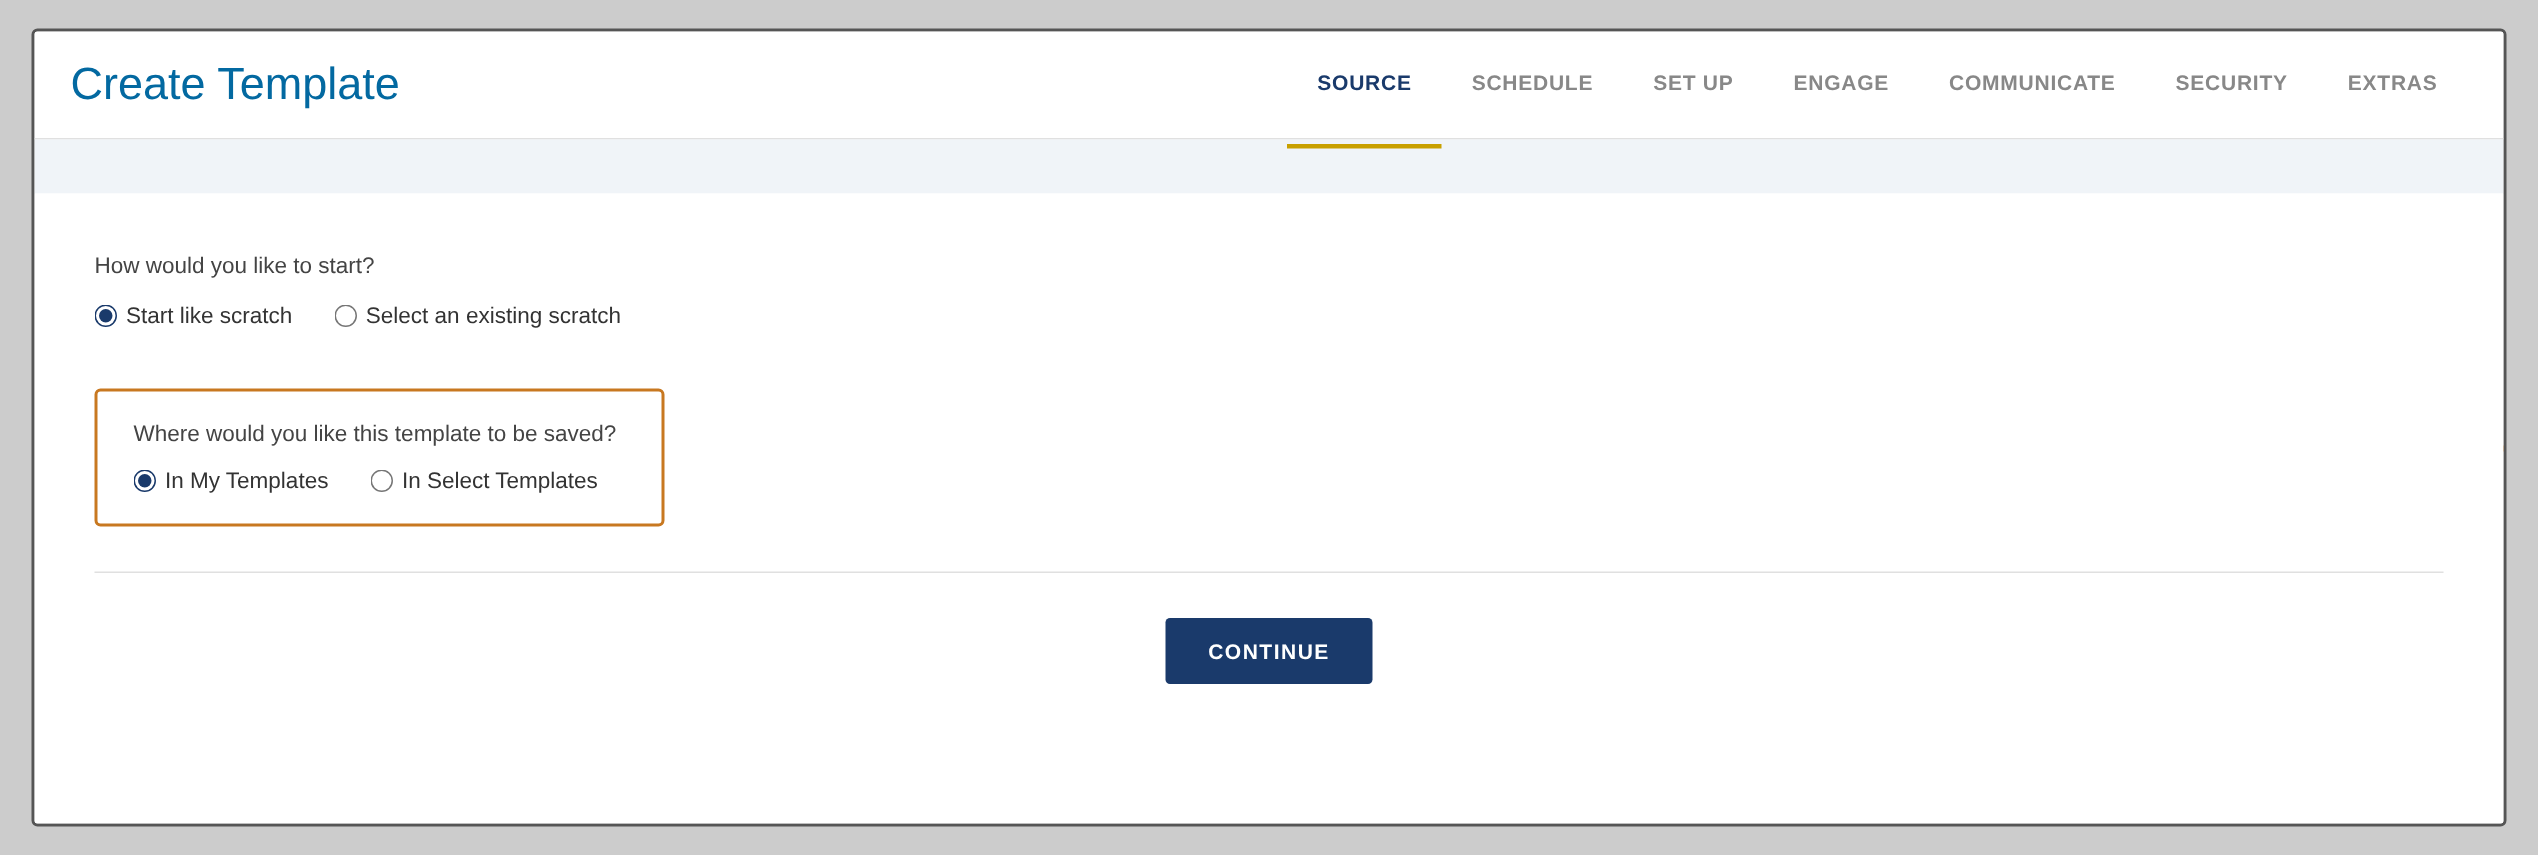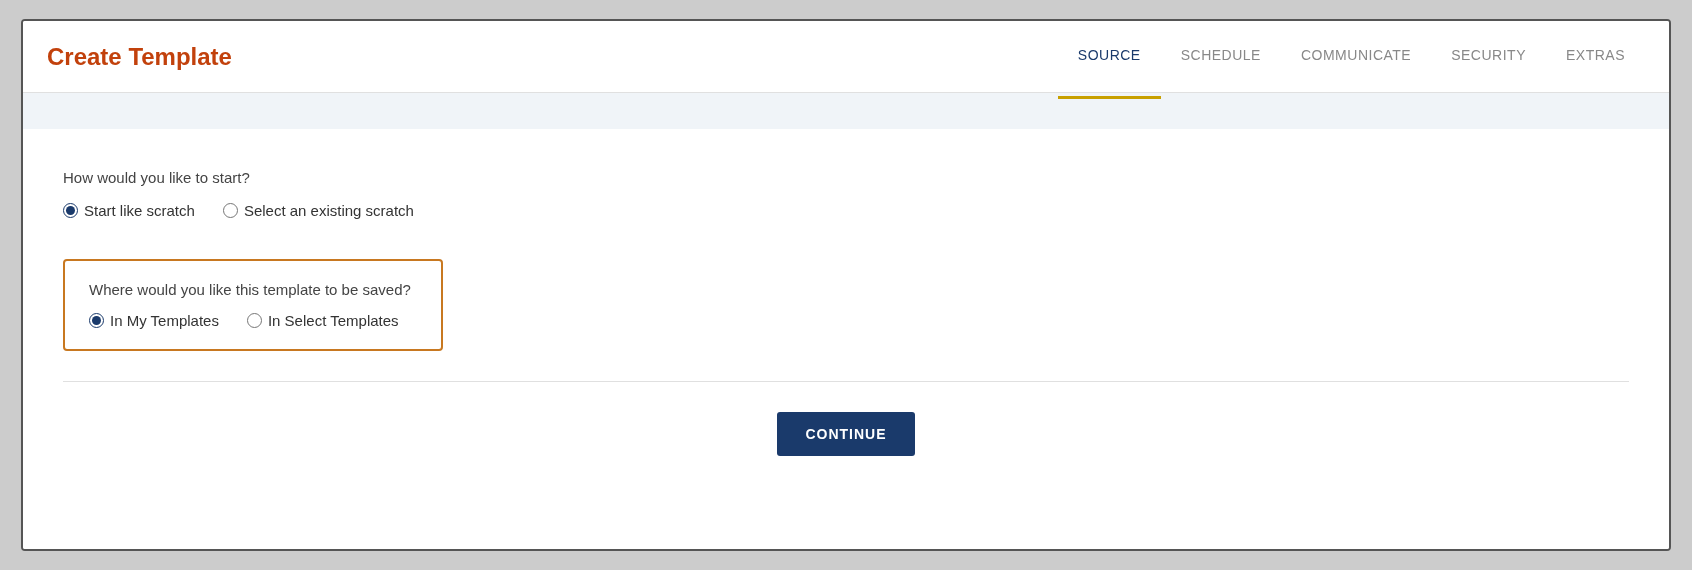--- a/index.html
+++ b/index.html
@@ -21,38 +21,38 @@
     }
     .header {
       display: flex;
       align-items: center;
       padding: 0 24px;
       height: 72px;
       background: #fff;
       border-bottom: 1px solid #e0e0e0;
     }
     .page-title {
-      font-size: 24px;
-      font-weight: bold;
-      color: #c2410c;
+      font-size: 30px;
+      font-weight: normal;
+      color: #0369a1;
       flex: 0 0 auto;
     }
     .nav-tabs {
       display: flex;
       align-items: center;
       margin-left: auto;
       gap: 0;
     }
     .nav-tab {
       padding: 0 20px;
       height: 84px;
       display: flex;
       align-items: center;
       font-size: 14px;
-      font-weight: 400;
+      font-weight: 700;
       color: #666;
       cursor: pointer;
       letter-spacing: 0.5px;
       border-bottom: 3px solid transparent;
       text-transform: uppercase;
     }
     .nav-tab.active {
       color: #1a3a6b;
       border-bottom: 3px solid #c8a000;
     }
@@ -148,20 +148,22 @@
 <body>
 
 <div class="window">
 
   <div class="header">
     <span class="page-title">Create Template</span>
     <nav class="nav-tabs">
 
     <div class="nav-tab active">SOURCE</div>
         <div class="nav-tab">SCHEDULE</div>
+        <div class="nav-tab">SET UP</div>
+        <div class="nav-tab">ENGAGE</div>
         <div class="nav-tab">COMMUNICATE</div>
         <div class="nav-tab">SECURITY</div>
         <div class="nav-tab">EXTRAS</div>
       </nav>
   </div>
 
   <div class="sub-header"></div>
 
   <div class="content-area">
 

